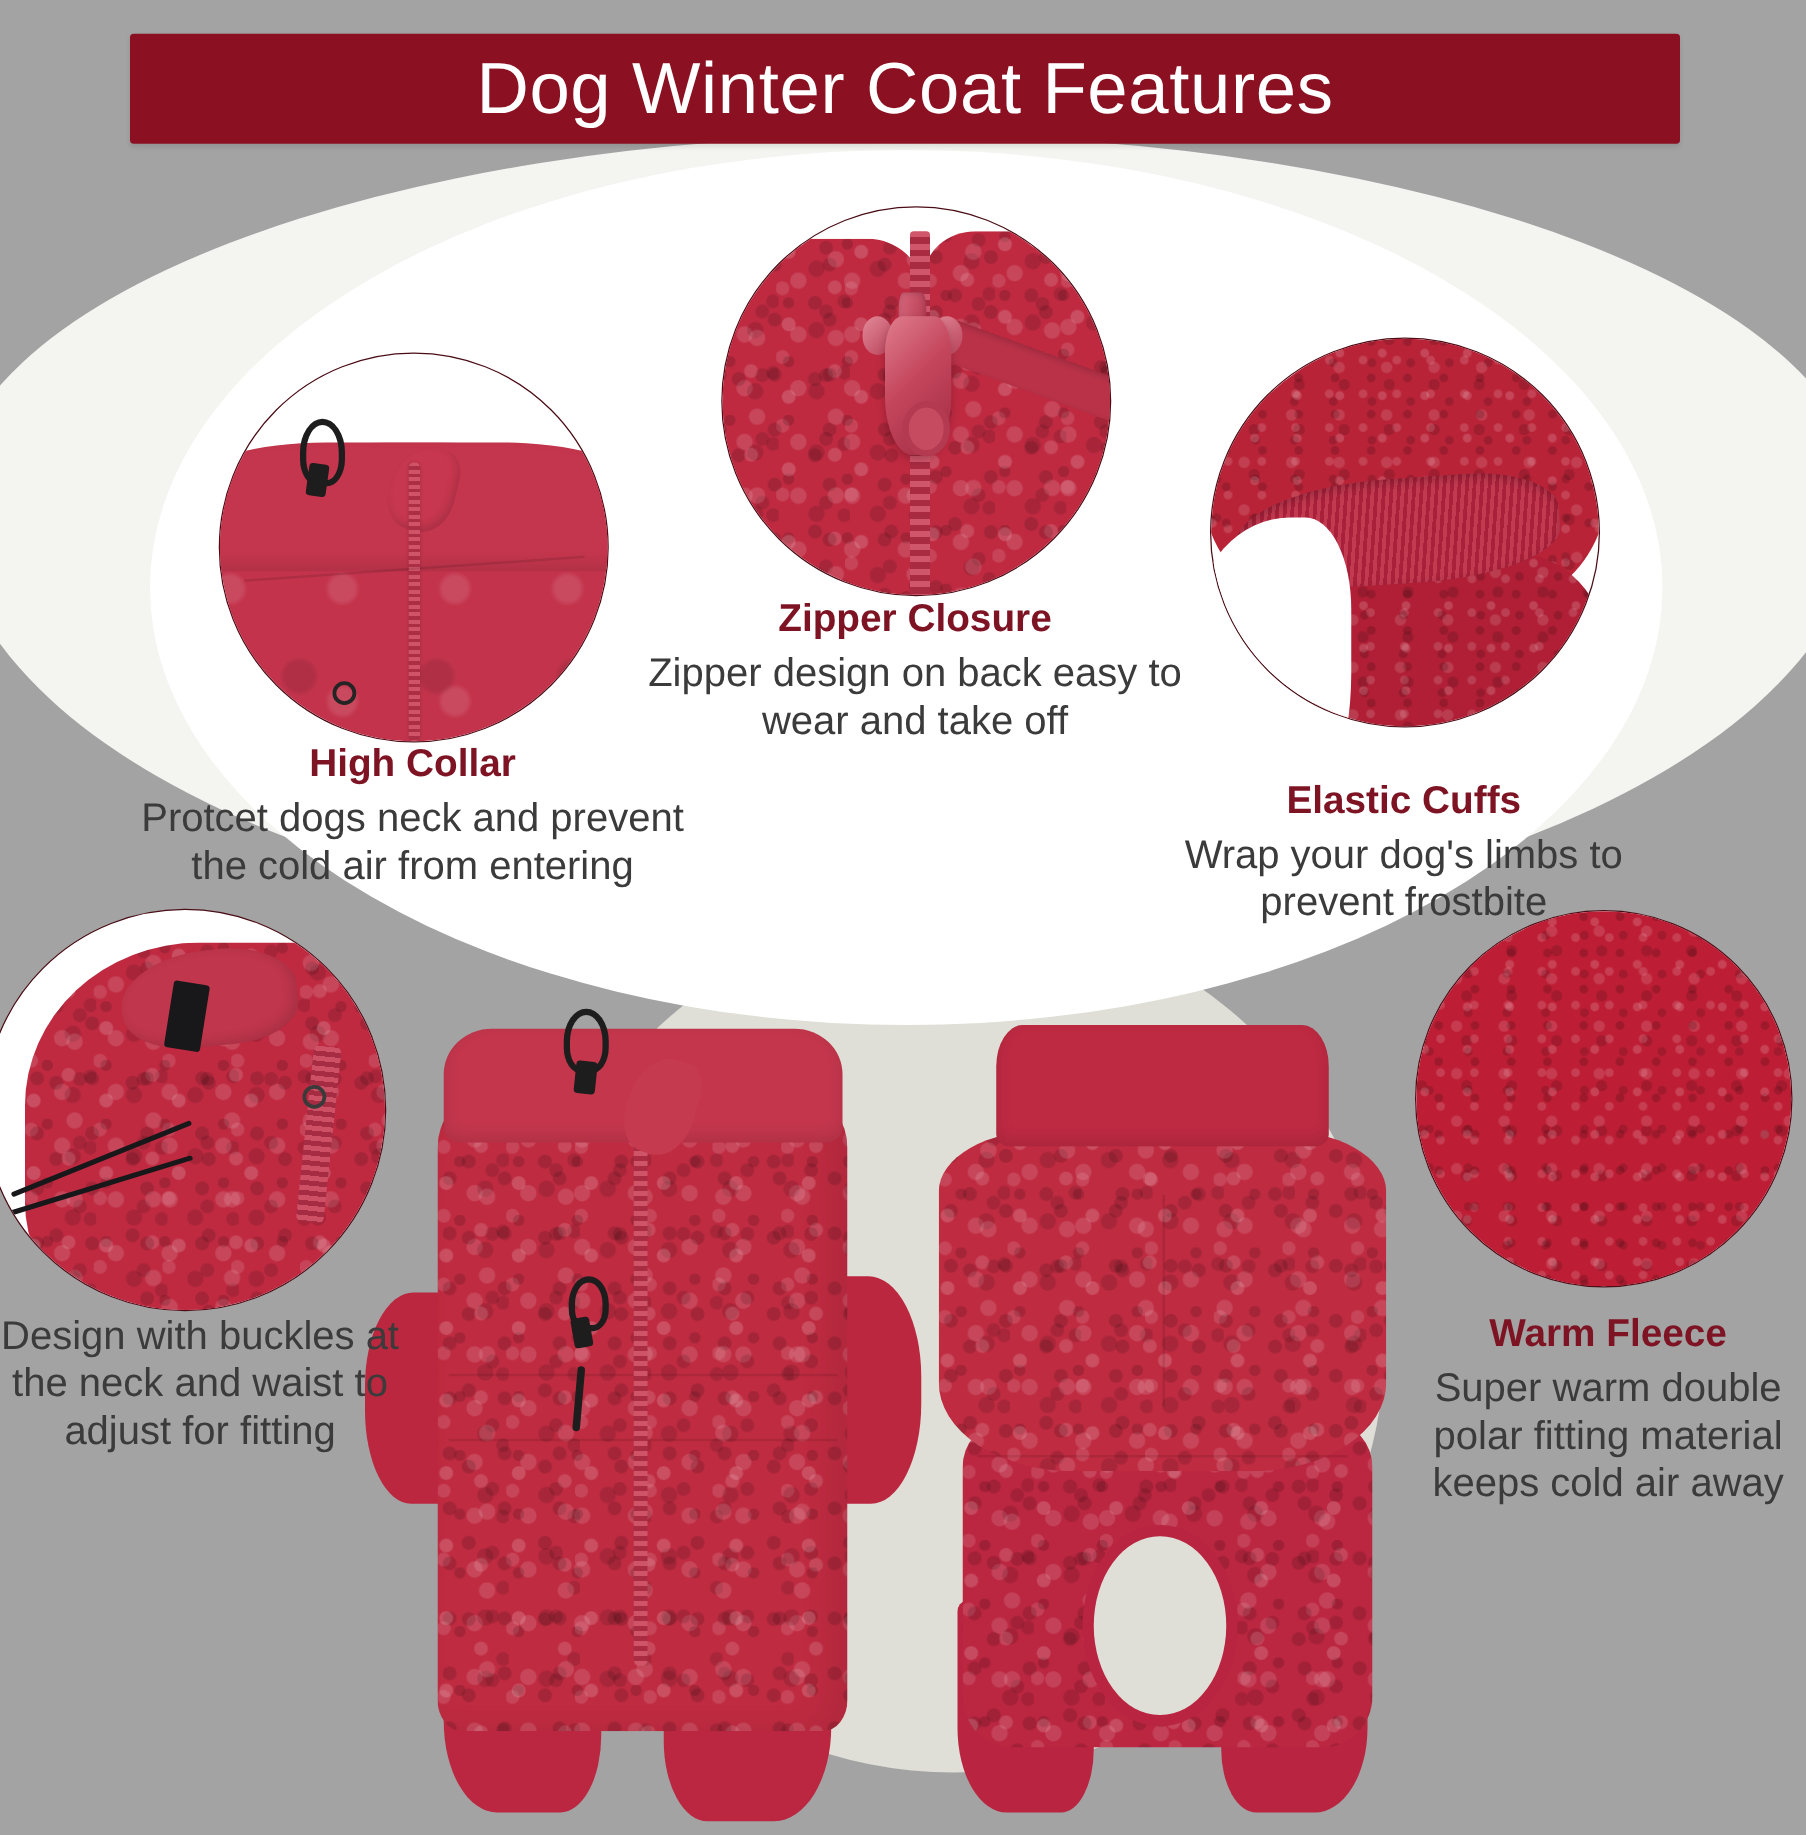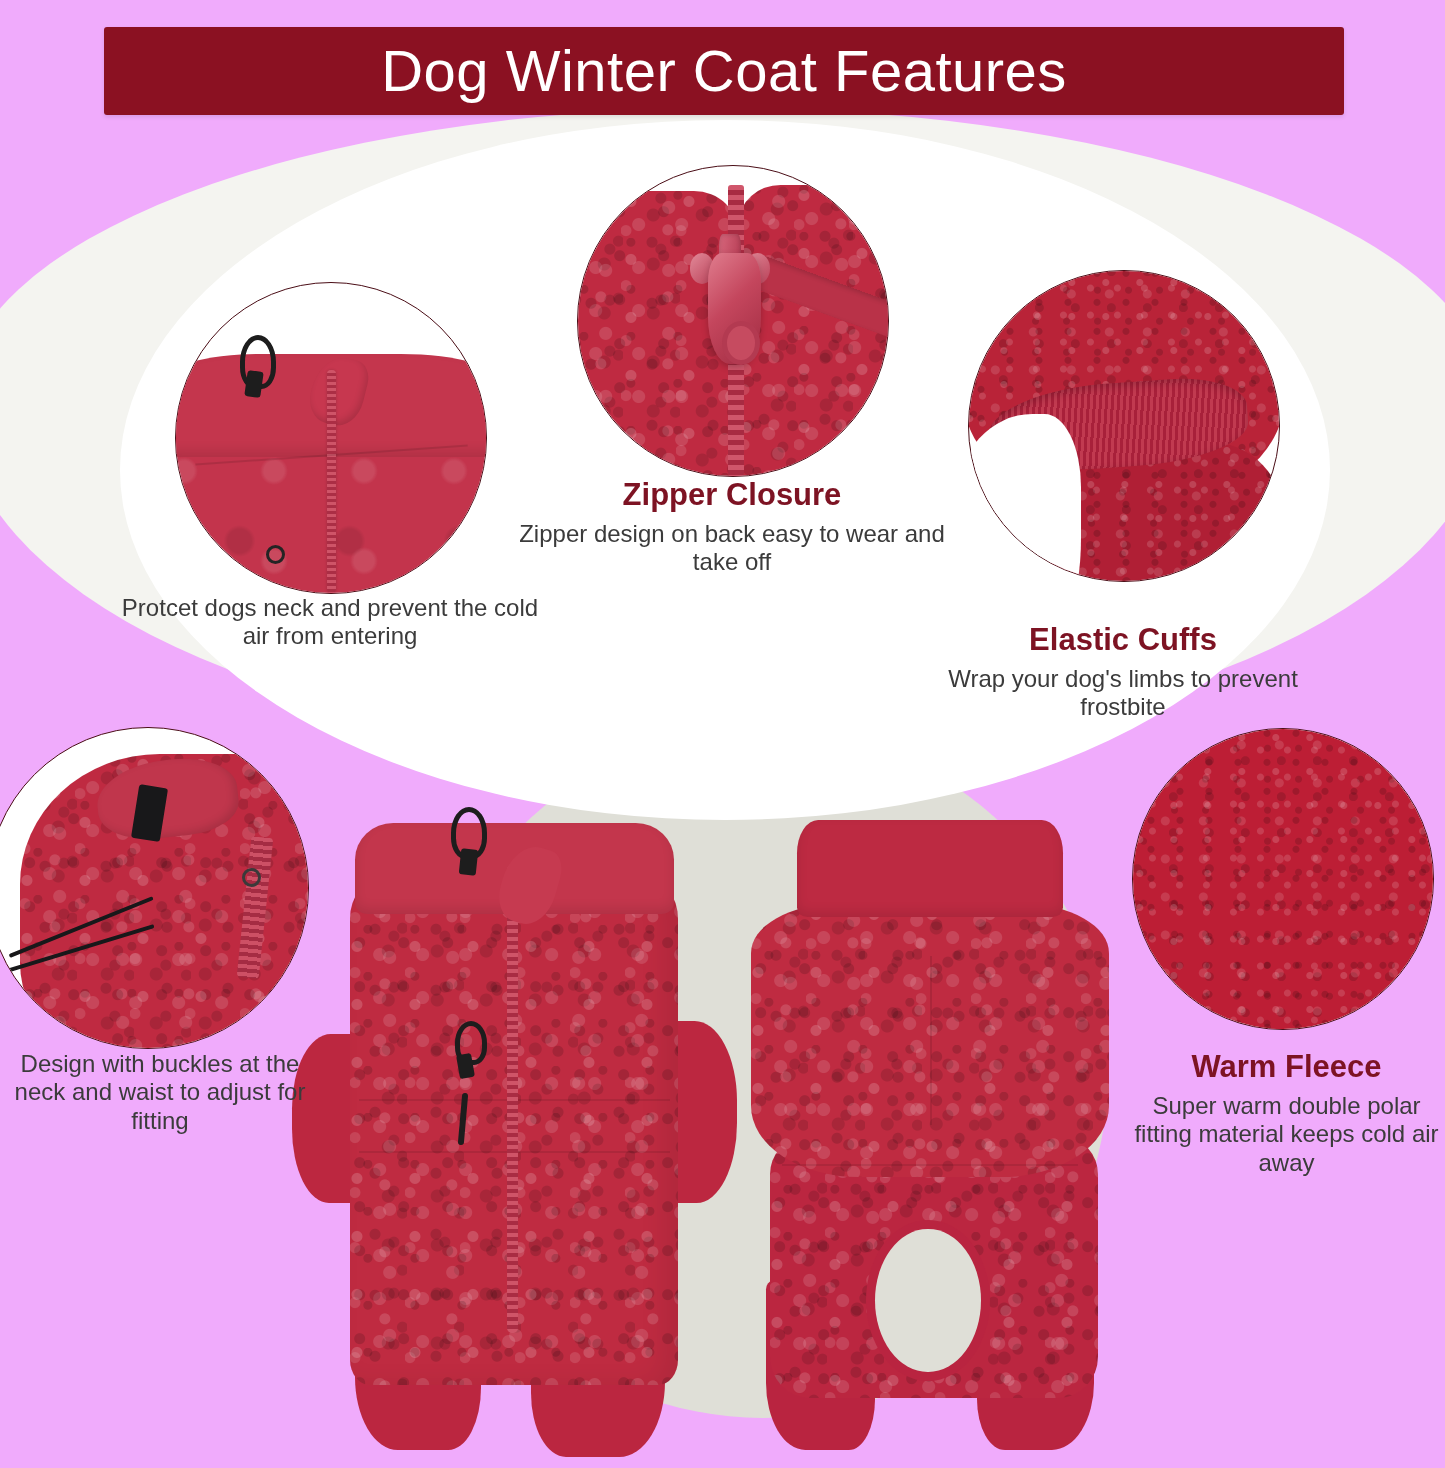--- a/index.html
+++ b/index.html
@@ -7,21 +7,21 @@
     padding: 0;
     background: #ffffff;
   }
   body {
     font-family: "Liberation Sans", sans-serif;
   }
   #page {
     position: relative;
     width: 1445px;
     height: 1468px;
-    background: #f0abfc;
+    background: #a3a3a3;
     overflow: hidden;
   }
 
   
   .bg-oval-top {
     position: absolute;
     left: -40px;
     top: 108px;
     width: 1530px;
     height: 640px;
@@ -334,21 +334,21 @@
   .feature-title {
     color: #7d1323;
     font-size: 31px;
     font-weight: bold;
     line-height: 1.1;
     margin: 0 0 8px 0;
     white-space: nowrap;
   }
   .feature-desc {
     color: #3b3b3b;
-    font-size: 24px;
+    font-size: 32px;
     line-height: 1.18;
     margin: 0;
   }
 
   
   .product-photo {
     position: absolute;
     z-index: 6;
   }
 
@@ -486,20 +486,21 @@
       <div class="hc-fold"></div>
       <div class="hc-zip"></div>
       <div class="hc-seam"></div>
       <div class="cord-loop" style="left:64px; top:52px; width:26px; height:44px;"></div>
       <div class="cord-toggle" style="left:70px; top:88px; width:16px; height:26px; transform:rotate(8deg);"></div>
       <div class="grommet" style="left:90px; top:262px;"></div>
     </div>
   </div>
 
   <div class="feature-caption" style="left:110px; top:594px; width:440px;">
+    <p class="feature-title">High Collar</p>
     <p class="feature-desc">Protcet dogs neck and prevent the cold air from entering</p>
   </div>
 
   <div class="feature-circle" style="left:577px; top:165px; width:310px; height:310px;">
     <div class="photo">
       <div class="fleece zp-left"></div>
       <div class="fleece zp-right"></div>
       <div class="zp-hem"></div>
       <div class="zp-tape"></div>
       <div class="zp-wing-l"></div>

